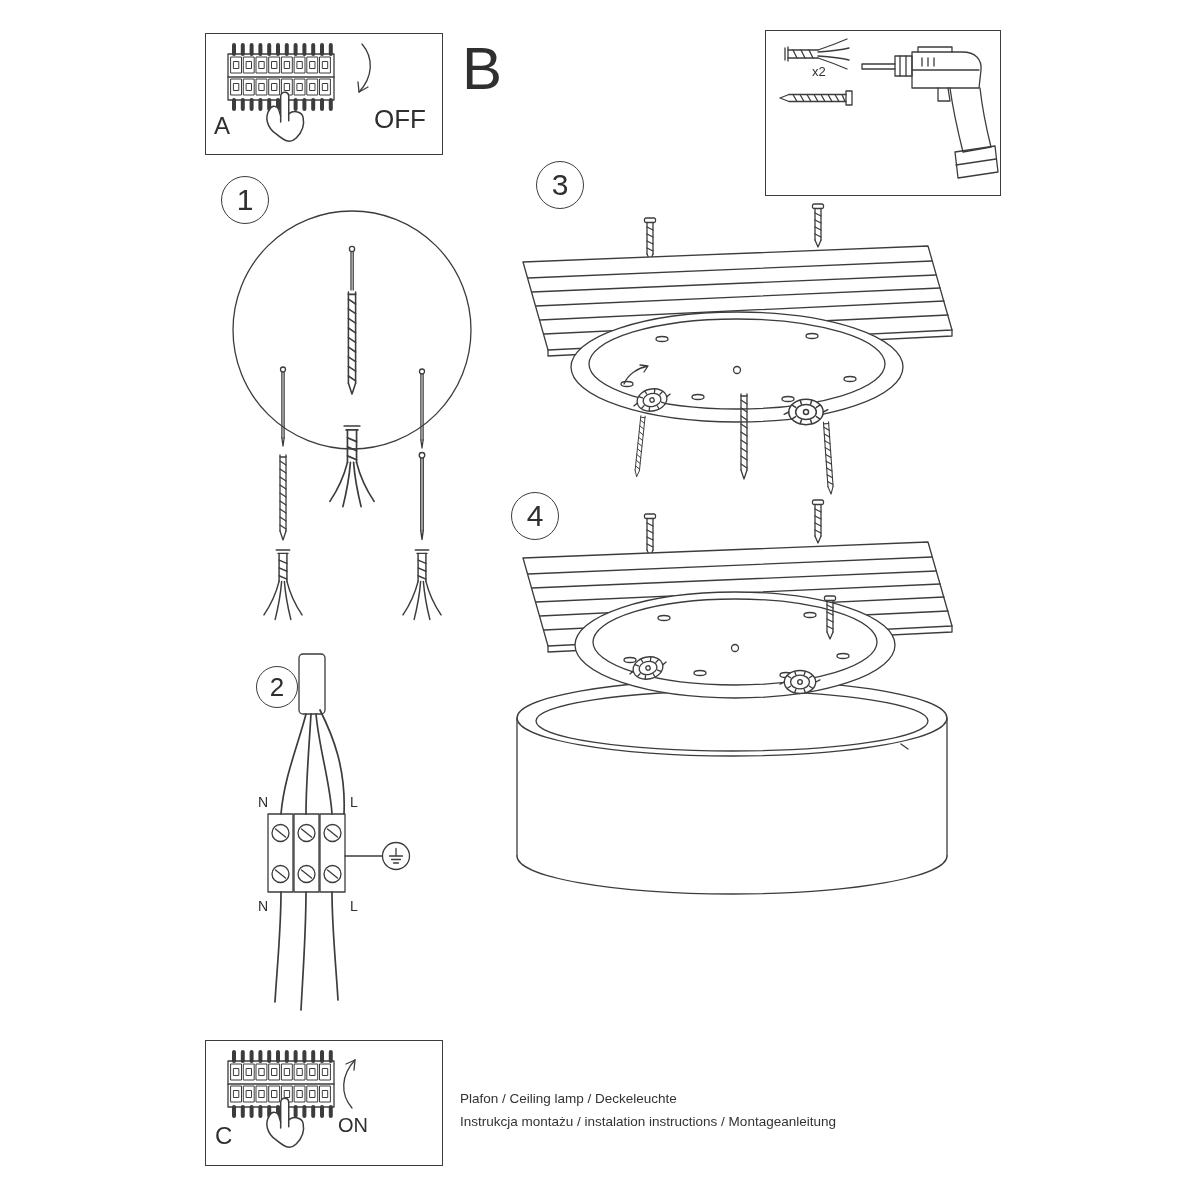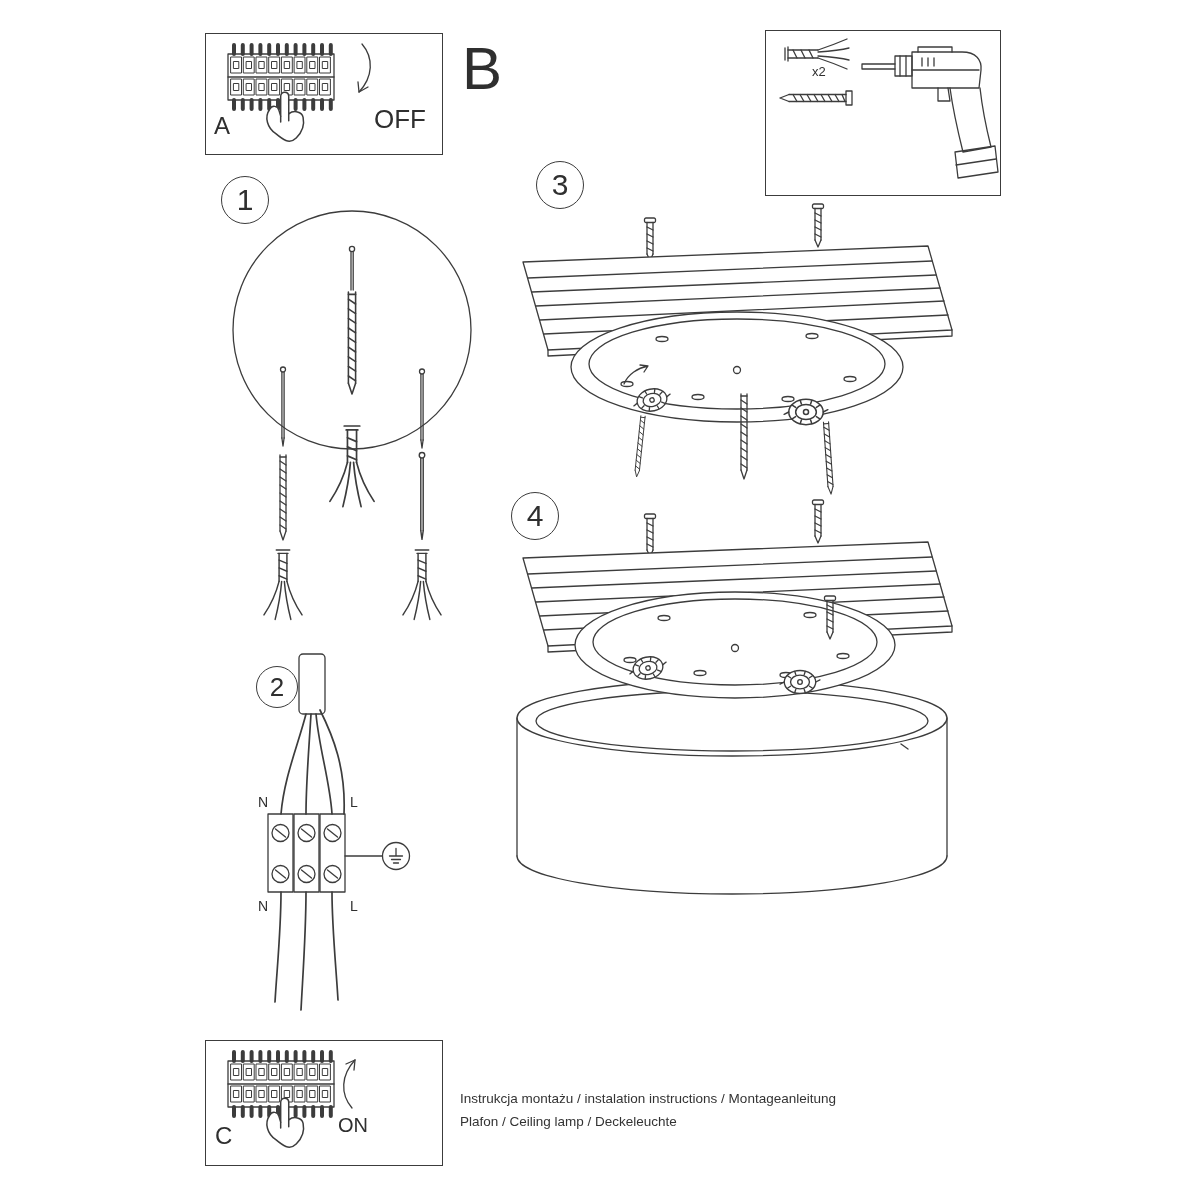--- a/index.html
+++ b/index.html
@@ -225,17 +225,17 @@
 
   <div class="lbl" style="left:258px;top:794px;font-size:14px;">N</div>
   <div class="lbl" style="left:350px;top:794px;font-size:14px;">L</div>
   <div class="lbl" style="left:258px;top:898px;font-size:14px;">N</div>
   <div class="lbl" style="left:350px;top:898px;font-size:14px;">L</div>
 
   <div class="lbl" style="left:215px;top:1122px;font-size:24px;">C</div>
   <div class="lbl" style="left:338px;top:1114px;font-size:20px;">ON</div>
 
   <div class="footer">
+    <div>Plafon / Ceiling lamp / Deckeleuchte</div>
     <div>Instrukcja montażu / instalation instructions / Montageanleitung</div>
-    <div>Plafon / Ceiling lamp / Deckeleuchte</div>
   </div>
 
 </div>
 
 </body></html>

